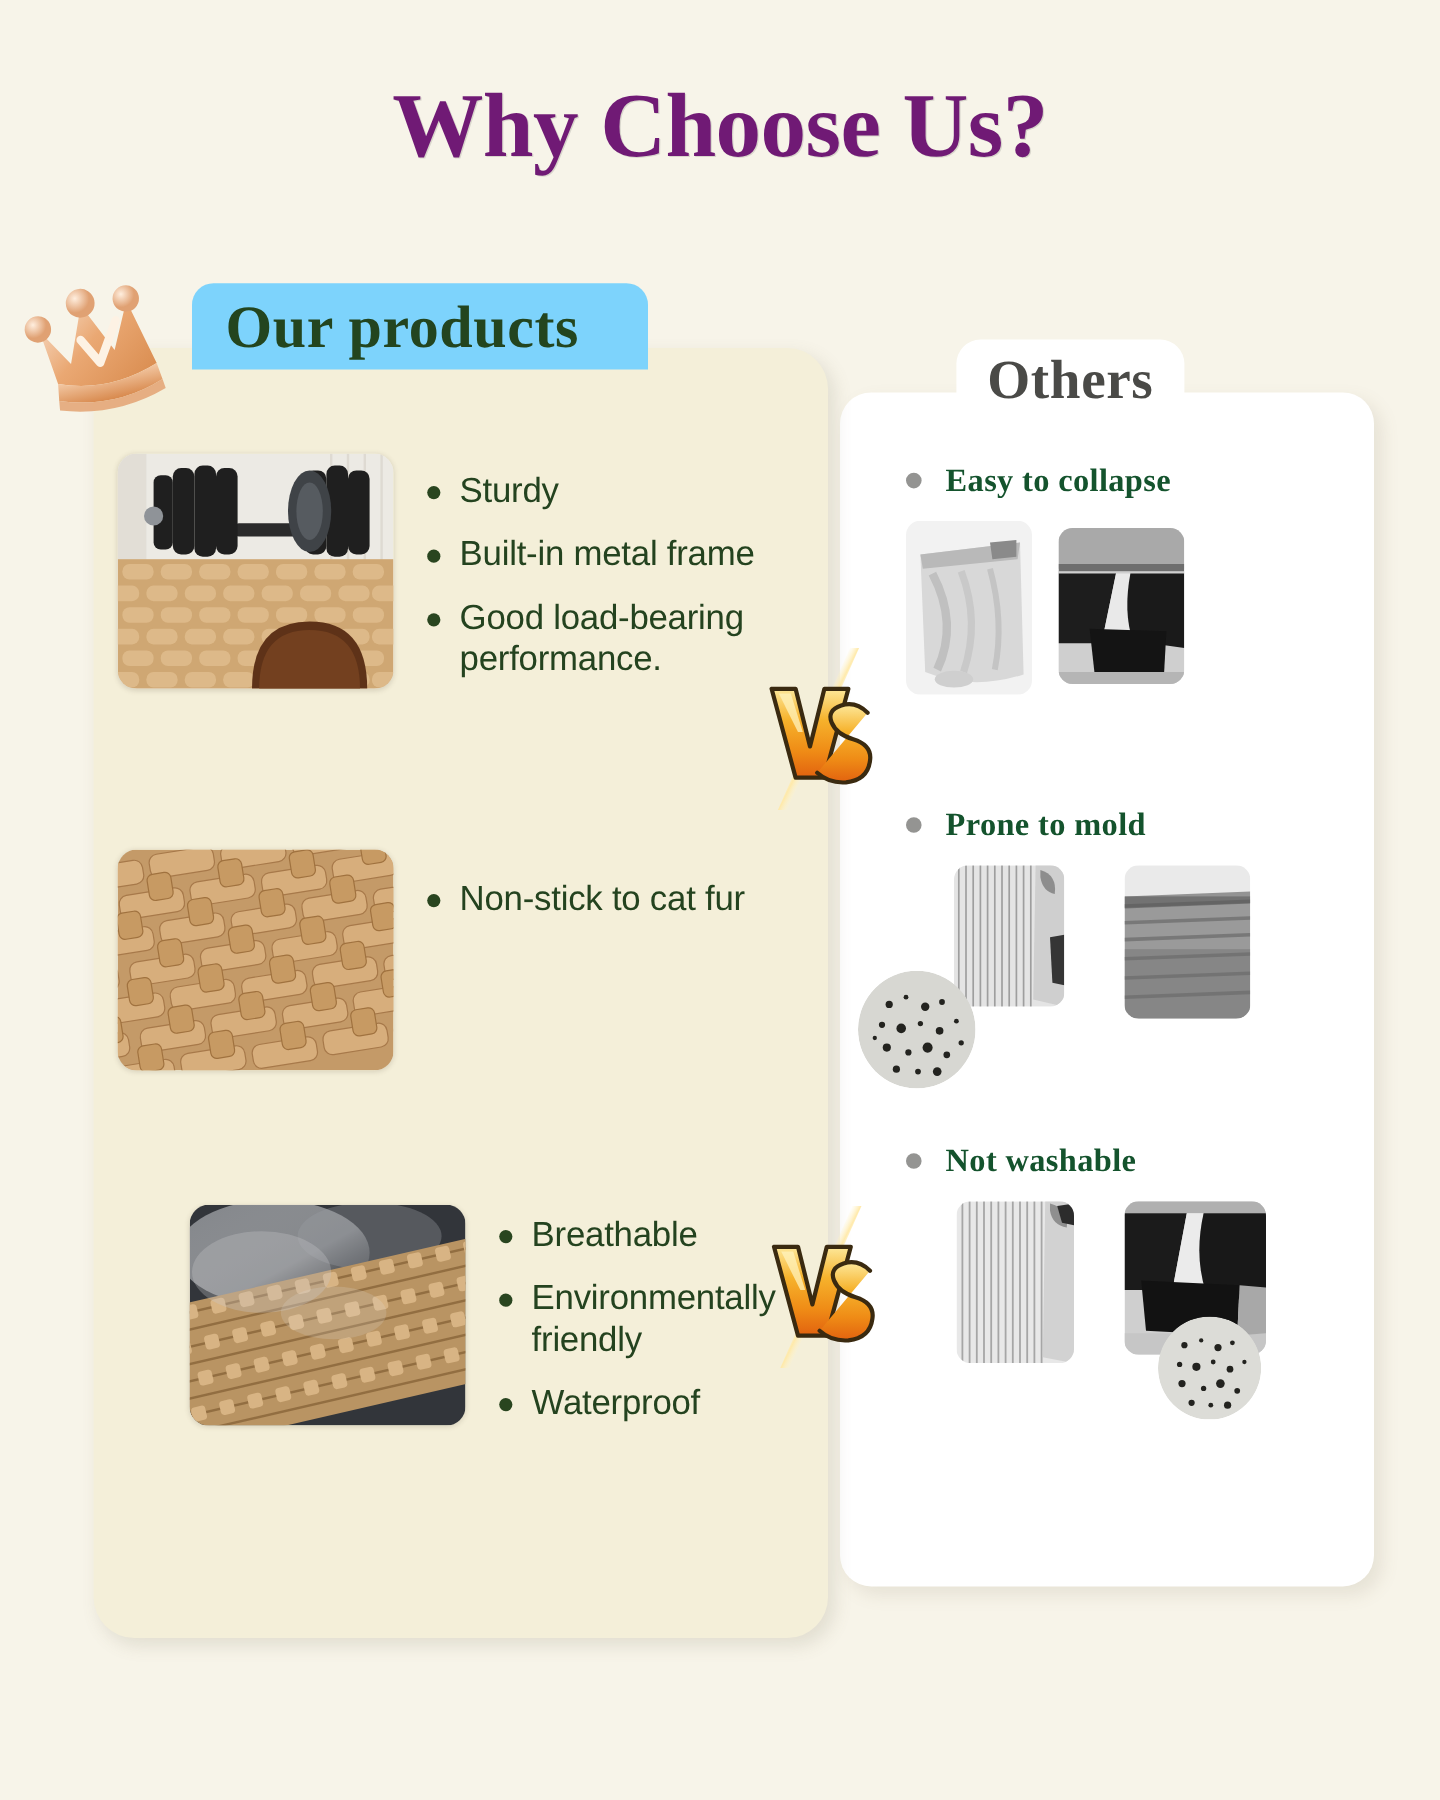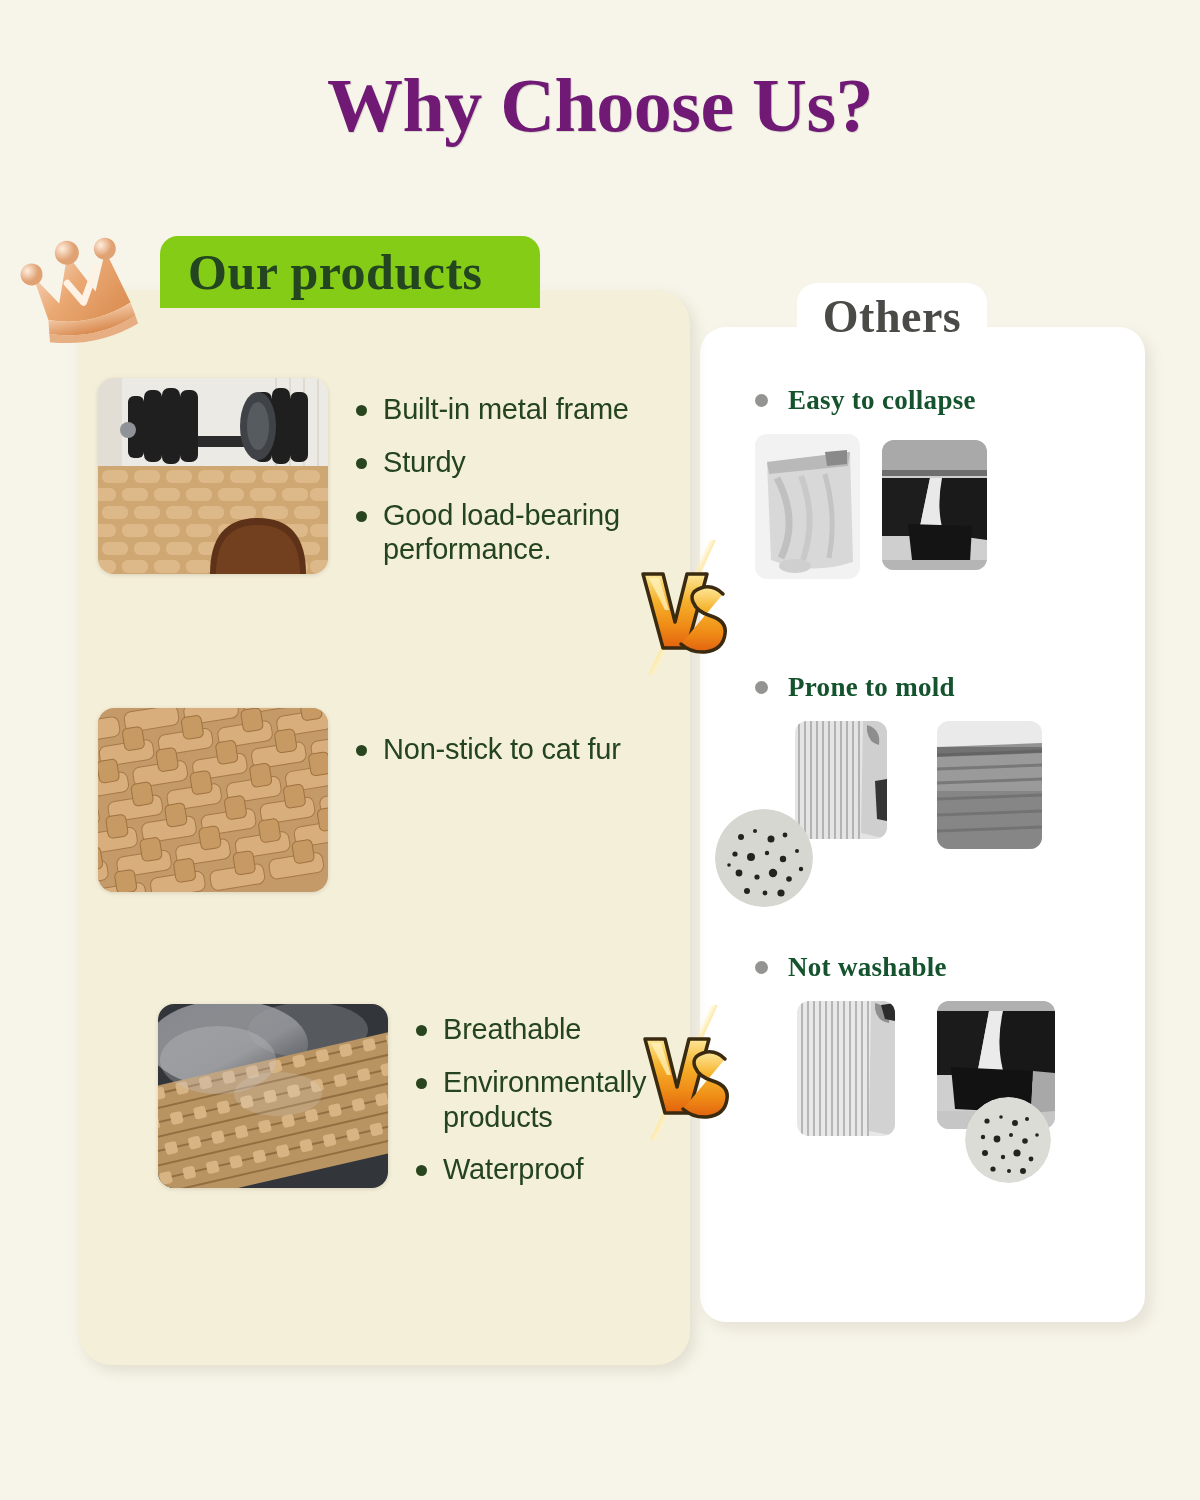--- a/index.html
+++ b/index.html
@@ -69,21 +69,21 @@
     background: #f4efd9;
     border-radius: 34px;
     box-shadow: 5px 6px 14px rgba(120,110,85,0.16);
   }
   .ours-tab {
     position: absolute;
     left: 160px;
     top: 236px;
     width: 380px;
     height: 72px;
-    background: #84cc16;
+    background: #7dd3fc;
     border-radius: 18px 18px 0 0;
     display: flex;
     align-items: center;
     padding-left: 28px;
   }
   .ours-tab-text {
     font-family: "Liberation Serif", serif;
     font-weight: bold;
     font-size: 50px;
     color: #23451f;
@@ -494,25 +494,25 @@
             <rect x="212" y="182" width="26" height="13" rx="6"></rect>
         </g>
       </g>
       <path d="M112 196 Q112 140 160 140 Q208 140 208 196 Z" fill="#5e3218"></path>
       <path d="M118 196 Q118 147 160 147 Q202 147 202 196 Z" fill="#73401f"></path>
     </svg>
   </div>
   <div class="ours-bullets">
     <div class="b-item">
       <span class="b-dot"></span>
-      <span class="b-text">Built-in metal frame</span>
+      <span class="b-text">Sturdy</span>
     </div>
     <div class="b-item">
       <span class="b-dot"></span>
-      <span class="b-text">Sturdy</span>
+      <span class="b-text">Built-in metal frame</span>
     </div>
     <div class="b-item">
       <span class="b-dot"></span>
       <span class="b-text">Good load-bearing performance.</span>
     </div>
   </div>
 </div>
 
 <div class="ours-row r2">
   <div class="prod-img">
@@ -674,21 +674,21 @@
       <ellipse cx="120" cy="90" rx="44" ry="22" fill="#e2e3e4" opacity="0.18"></ellipse>
     </svg>
   </div>
   <div class="ours-bullets">
     <div class="b-item">
       <span class="b-dot"></span>
       <span class="b-text">Breathable</span>
     </div>
     <div class="b-item">
       <span class="b-dot"></span>
-      <span class="b-text">Environmentally products</span>
+      <span class="b-text">Environmentally friendly</span>
     </div>
     <div class="b-item">
       <span class="b-dot"></span>
       <span class="b-text">Waterproof</span>
     </div>
   </div>
 </div>
 
 <div class="vs-badge vs1">
   <svg width="100" height="135" viewBox="0 0 100 135">

